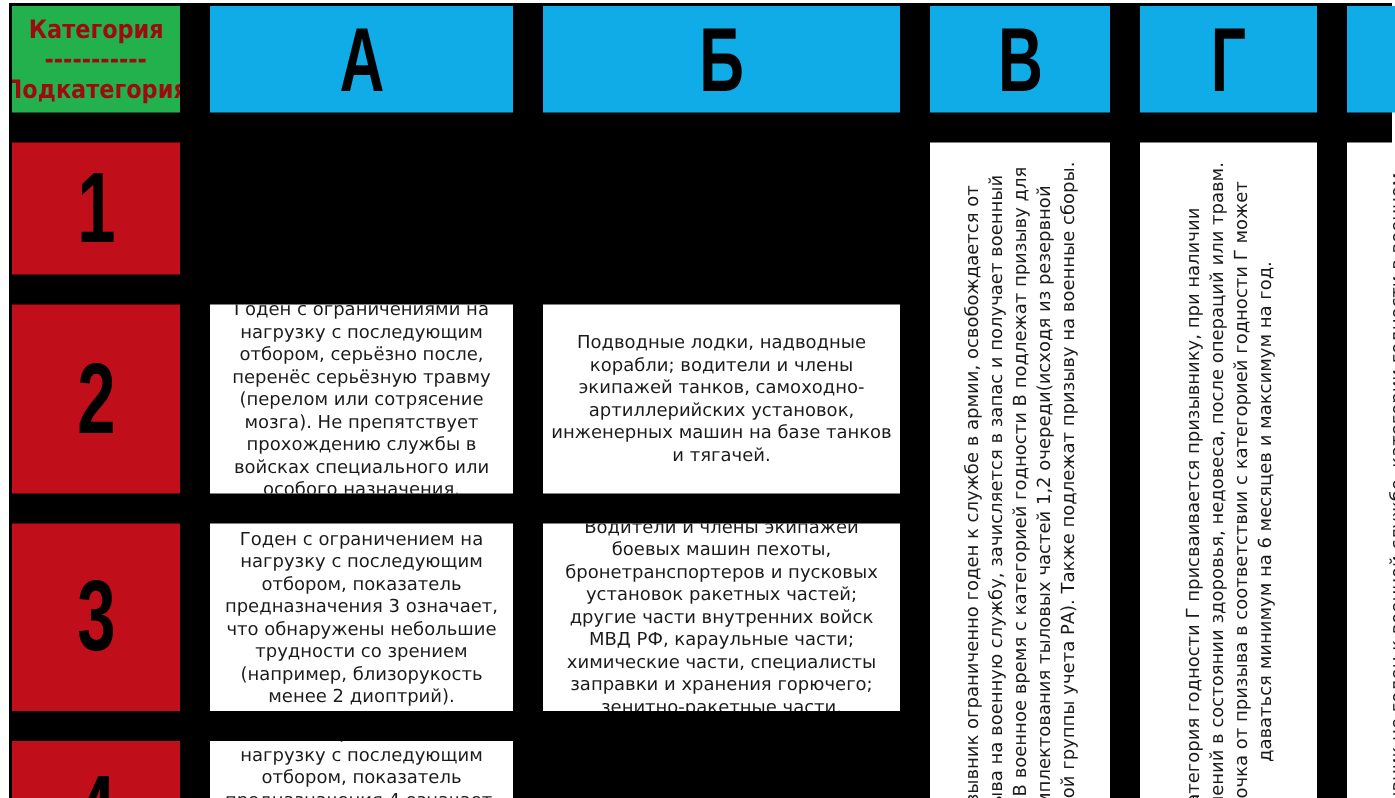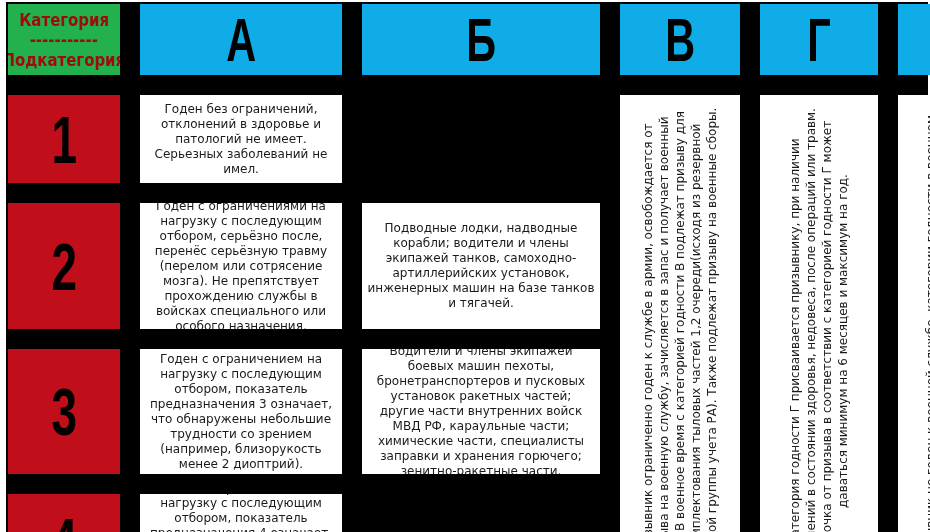--- a/index.html
+++ b/index.html
@@ -78,23 +78,20 @@
     <div class="cell rowlabel c1 r3">
       <span class="big">2</span>
     </div>
     <div class="cell rowlabel c1 r4">
       <span class="big">3</span>
     </div>
     <div class="cell rowlabel c1 r5">
       <span class="big">4</span>
     </div>
 
-    <div class="cell c2 r2">
-      <div class="txt">Годен без ограничений, отклонений в здоровье и патологий не имеет. Серьезных заболеваний не имел.</div>
-    </div>
     <div class="cell c2 r3">
       <div class="txt">Годен с ограничениями на нагрузку с последующим отбором, серьёзно после, перенёс серьёзную травму (перелом или сотрясение мозга). Не препятствует прохождению службы в войсках специального или особого назначения.</div>
     </div>
     <div class="cell c2 r4">
       <div class="txt">Годен с ограничением на нагрузку с последующим отбором, показатель предназначения 3 означает, что обнаружены небольшие трудности со зрением (например, близорукость менее 2 диоптрий).</div>
     </div>
     <div class="cell c2 r5">
       <div class="txt">Годен с ограничением на нагрузку с последующим отбором, показатель предназначения 4 означает, что обнаружены небольшие трудности со стопой (например, плоскостопие 1 степени).</div>
     </div>
 

